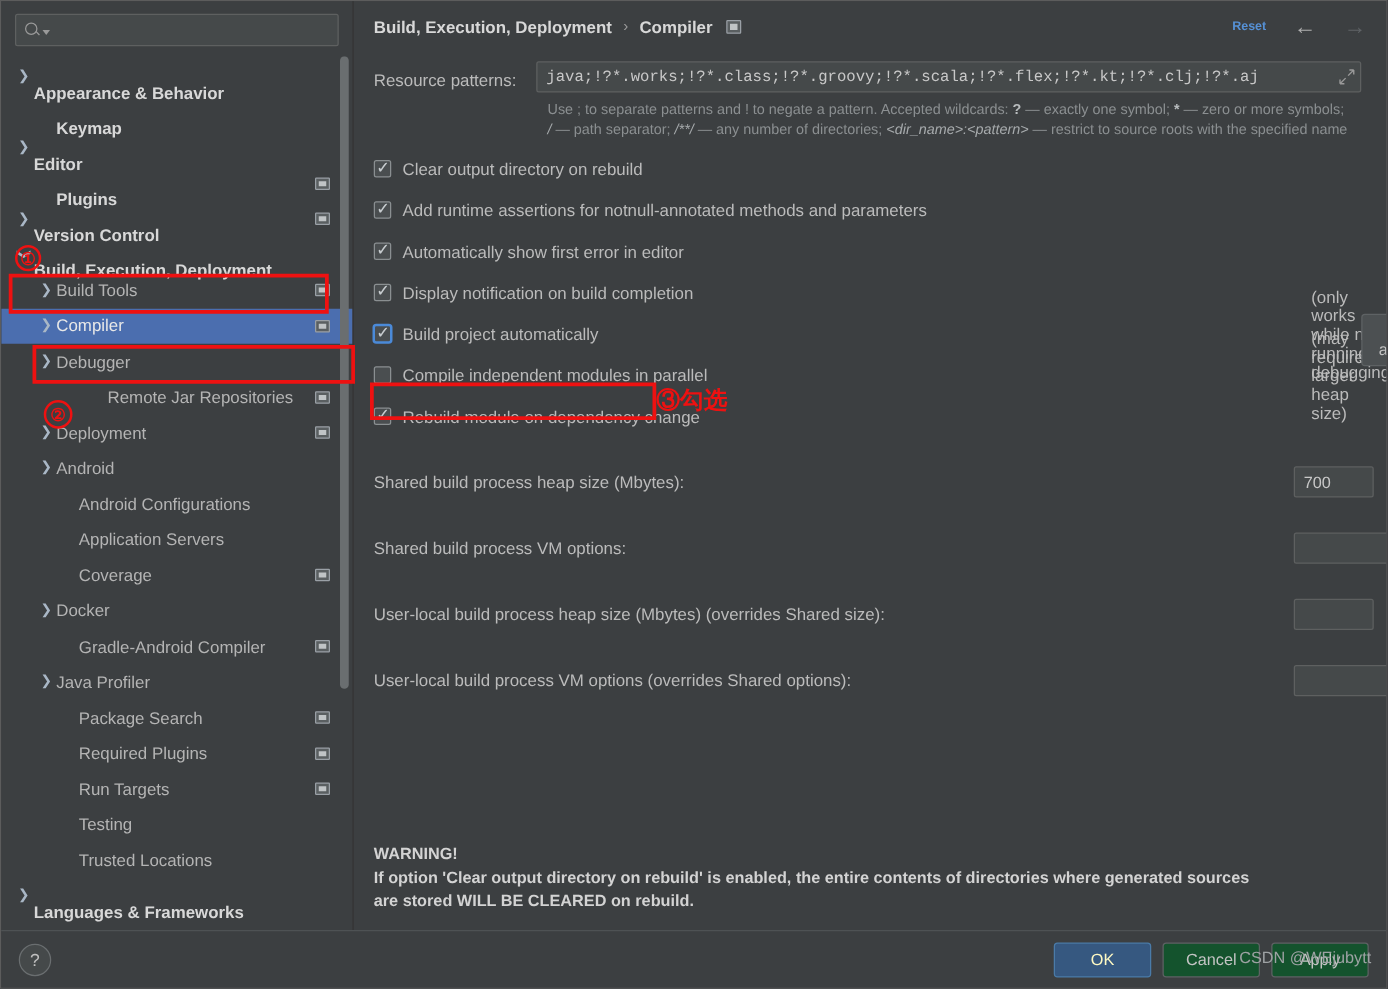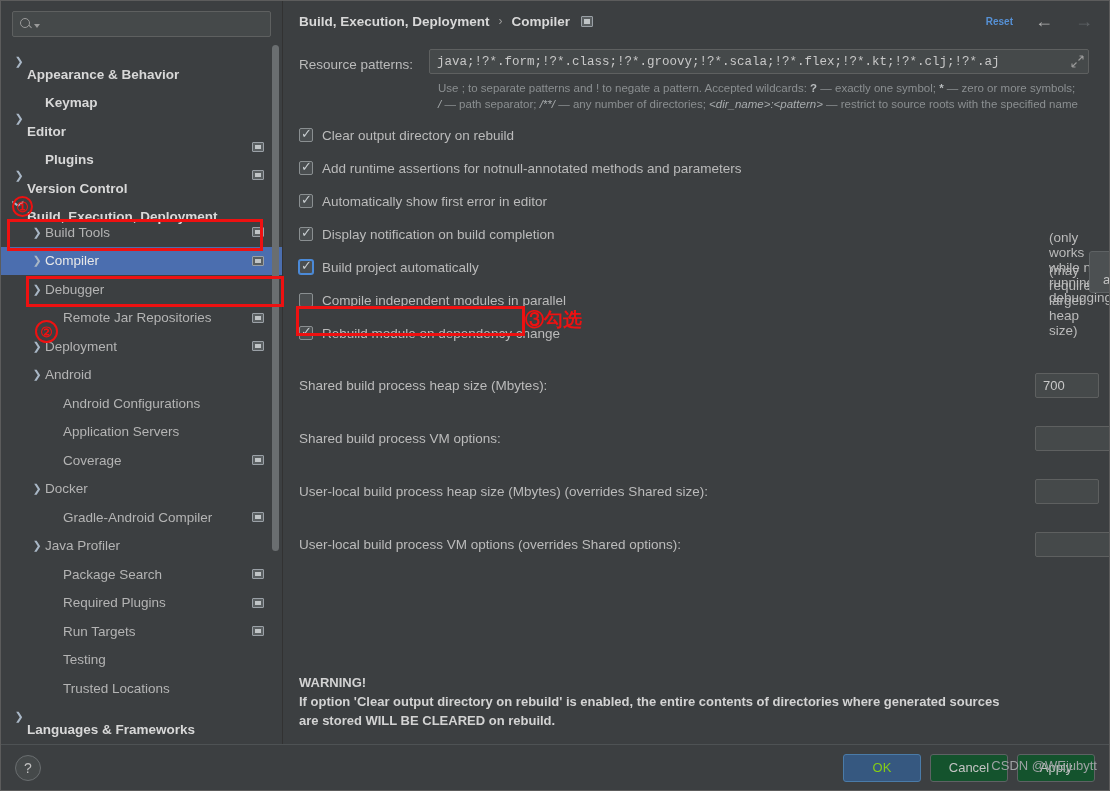--- a/index.html
+++ b/index.html
@@ -172,21 +172,21 @@
   .help-btn {
     width:26px;height:26px;border-radius:50%;border:1px solid #6a6e70;background:#45494a;
     color:#c0c0c0;font-size:14px;display:flex;align-items:center;justify-content:center;
   }
   .foot-spacer{flex:1;}
   .fbtn {
     min-width:78px; height:28px; margin-left:9px; border-radius:3px; font-size:13px;
     display:flex;align-items:center;justify-content:center;
     background:#14532d;border:1px solid #5e6264;color:#c4c4c4;
   }
-  .fbtn.primary { background:#365880; border-color:#4a7ba8; color:#84cc16; }
+  .fbtn.primary { background:#365880; border-color:#4a7ba8; color:#fef9c3; }
   .watermark {
     position:absolute; right:12px; top:13px; font-size:13px; color:#9ea2a4;
     pointer-events:none; white-space:nowrap;
   }
 
   
   .anno { position:absolute; pointer-events:none; }
   .anno-box { border:3px solid #ee1111; }
   .anno-circle {
     border:2px solid #ee1111; border-radius:50%; color:#ee1111;
@@ -247,21 +247,21 @@
           </div>
           <div class="tree-row selected" style="padding-left: 28px;">
             <span class="arrow">❯</span>
             <span class="lbl">Compiler</span>
             <span class="badge"></span>
           </div>
           <div class="tree-row" style="padding-left: 28px;">
             <span class="arrow">❯</span>
             <span class="lbl">Debugger</span>
           </div>
-          <div class="tree-row" style="padding-left: 46px;">
+          <div class="tree-row" style="padding-left: 46px; margin-left: 23px;">
             <span class="arrow"></span>
             <span class="lbl">Remote Jar Repositories</span>
             <span class="badge"></span>
           </div>
           <div class="tree-row" style="padding-left: 28px;">
             <span class="arrow">❯</span>
             <span class="lbl">Deployment</span>
             <span class="badge"></span>
           </div>
           <div class="tree-row" style="padding-left: 28px;">
@@ -336,21 +336,21 @@
         <span class="reset-link">Reset</span>
         <span class="nav-arrow">←</span>
         <span class="nav-arrow dim">→</span>
       </div>
 
       <div class="pane">
 
         <div class="row-pattern">
           <div class="lbl-static pattern-label">Resource patterns:</div>
           <div class="pattern-field">
-            <span class="pattern-text">java;!?*.form;!?*.class;!?*.groovy;!?*.scala;!?*.flex;!?*.kt;!?*.clj;!?*.aj</span>
+            <span class="pattern-text">java;!?*.works;!?*.class;!?*.groovy;!?*.scala;!?*.flex;!?*.kt;!?*.clj;!?*.aj</span>
             <span class="expand-ico">
               <svg width="13" height="13" viewBox="0 0 13 13">
                 <path d="M12 1 L7.5 5.5 M12 1 L12 4.5 M12 1 L8.5 1" stroke="#9a9a9a" stroke-width="1.1" fill="none"></path>
                 <path d="M1 12 L5.5 7.5 M1 12 L1 8.5 M1 12 L4.5 12" stroke="#9a9a9a" stroke-width="1.1" fill="none"></path>
               </svg>
             </span>
           </div>
         </div>
 
         <div class="hint">

